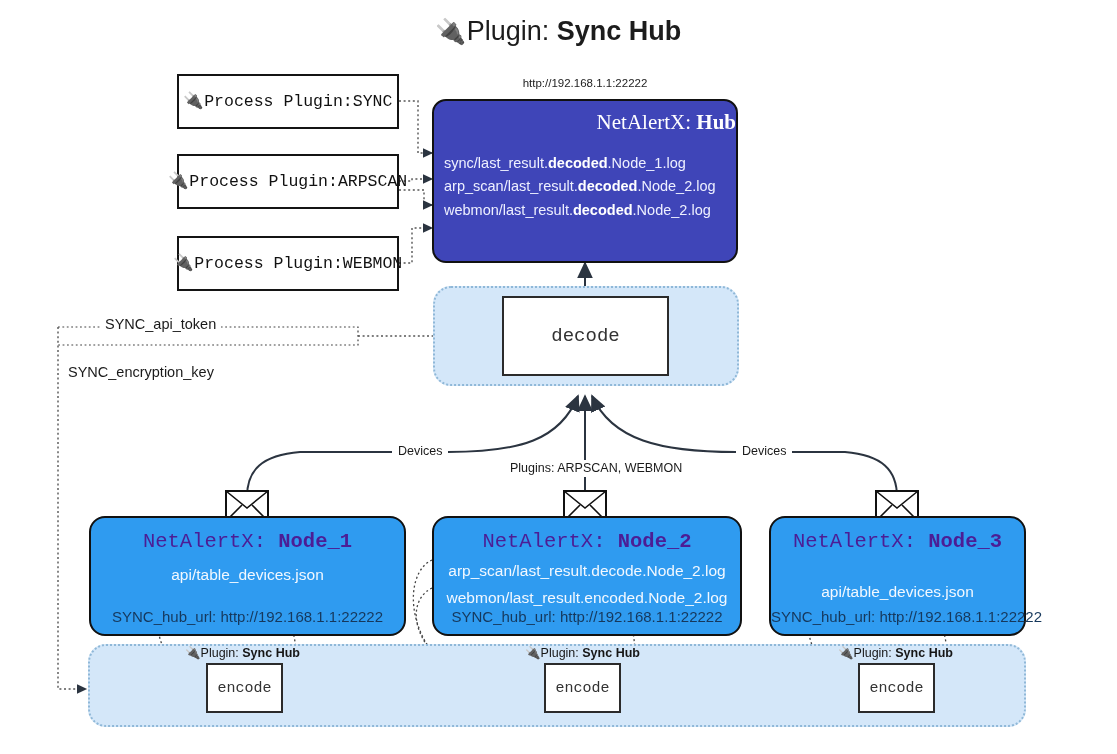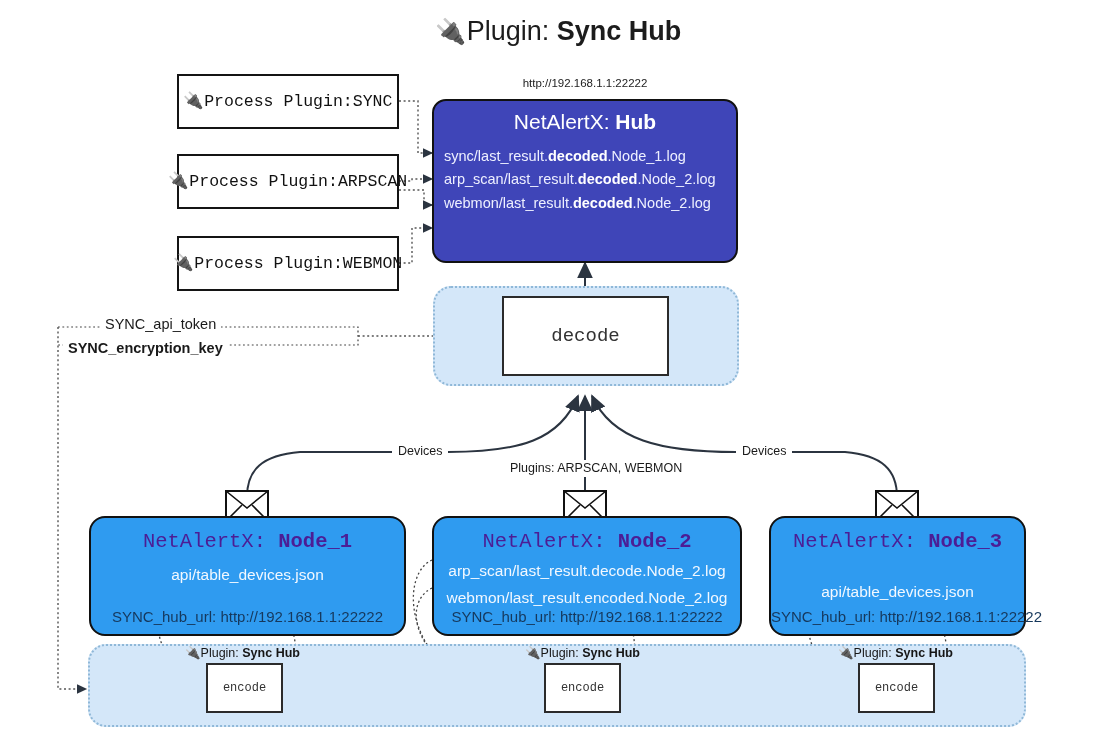--- a/index.html
+++ b/index.html
@@ -21,22 +21,22 @@
   .proc-box{border:2px solid #141414;background:#ffffff;
             font-family:"Liberation Mono","DejaVu Sans Mono",monospace;
             font-size:16.5px;color:#111;line-height:1.42;
             display:flex;align-items:center;justify-content:center;
             text-align:center;}
   .proc-box .l1{white-space:nowrap;}
   .proc-box .l2{white-space:nowrap;}
 
   .hub-box{background:#3f45b8;border:2.5px solid #111;border-radius:14px;
            padding-top:9px;}
-  .hub-title{font-family:Liberation Sans, sans-serif;
-             font-size:21px;color:#ffffff;text-align:center;margin-bottom:10px;}
+  .hub-title{font-family:Liberation Serif, serif;
+             font-size:21px;color:#ffffff;text-align:right;margin-bottom:16px;}
   .hub-title b{font-weight:bold;}
   .hub-line{color:#eef0ff;font-size:14.5px;line-height:1.0;
             padding:4.5px 0 4.5px 10px;white-space:nowrap;}
   .hub-line b{color:#ffffff;font-weight:bold;}
 
   .hub-url{position:absolute;font-size:11.5px;color:#222;text-align:center;
            width:200px;}
 
   .node-box{background:#2f9bf0;border:2.5px solid #111;border-radius:16px;
             display:flex;flex-direction:column;align-items:center;}
@@ -48,21 +48,21 @@
   .node-url{font-size:15px;color:#16385c;position:absolute;bottom:9px;
             width:100%;text-align:center;white-space:nowrap;}
 
   .lightblue{background:#d4e7f9;border:2px dotted #8fb8d8;border-radius:18px;}
 
   .white-box{background:#ffffff;border:2px solid #2b2b2b;
              display:flex;align-items:center;justify-content:center;}
   .decode-label{font-family:"Liberation Mono","DejaVu Sans Mono",monospace;
                 font-size:19px;color:#333;}
   .encode-label{font-family:"Liberation Mono","DejaVu Sans Mono",monospace;
-                font-size:12px;color:#333;}
+                font-size:15px;color:#333;}
 
   .plugin-cap{position:absolute;font-size:12.5px;color:#161616;white-space:nowrap;}
   .plugin-cap b{font-weight:bold;}
 
   .edge-label{position:absolute;font-size:12.5px;color:#1a1a1a;
               background:#ffffff;padding:0 4px;white-space:nowrap;}
   .key-label{position:absolute;font-size:14.5px;color:#1a1a1a;
              background:#ffffff;padding:0 5px;white-space:nowrap;}
 
   .envelope{position:absolute;}
@@ -140,21 +140,21 @@
     <div class="hub-line"><span>arp_scan/last_result.</span><b>decoded</b><span>.Node_2.log</span></div>
     <div class="hub-line"><span>webmon/last_result.</span><b>decoded</b><span>.Node_2.log</span></div>
   </div>
 
   <div class="box lightblue" style="left:433px;top:286px;width:306px;height:100px;"></div>
   <div class="box white-box" style="left:502px;top:296px;width:167px;height:80px;">
     <span class="decode-label">decode</span>
   </div>
 
   <div class="key-label" style="left:100px;top:316px;">SYNC_api_token</div>
-  <div class="key-label" style="left:63px;top:340px;font-weight:bold;">SYNC_encryption_key</div>
+  <div class="key-label" style="left:63px;top:364px;">SYNC_encryption_key</div>
 
   <div class="edge-label" style="left:394px;top:444px;">Devices</div>
   <div class="edge-label" style="left:506px;top:461px;">Plugins: ARPSCAN, WEBMON</div>
   <div class="edge-label" style="left:738px;top:444px;">Devices</div>
 
   <svg class="envelope" style="left:225px;top:490px;" width="44" height="32" viewBox="0 0 44 32">
     <rect x="1" y="1" width="42" height="30" fill="#fff" stroke="#111" stroke-width="2"></rect>
     <path d="M1,1 L22,18 L43,1" fill="none" stroke="#111" stroke-width="1.6"></path>
     <path d="M1,31 L17,15 M43,31 L27,15" fill="none" stroke="#111" stroke-width="1.6"></path>
   </svg>

